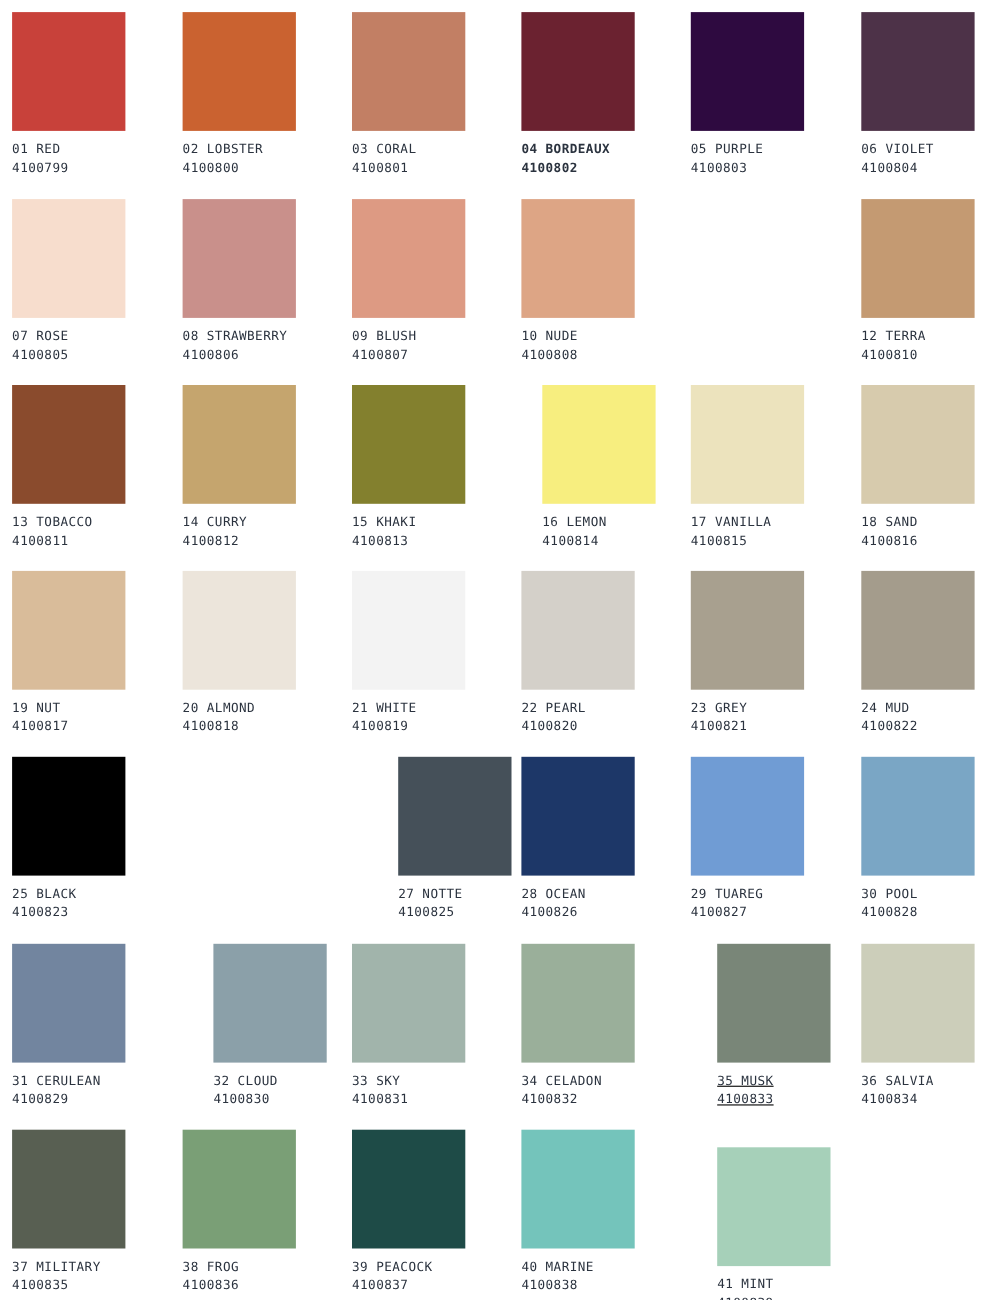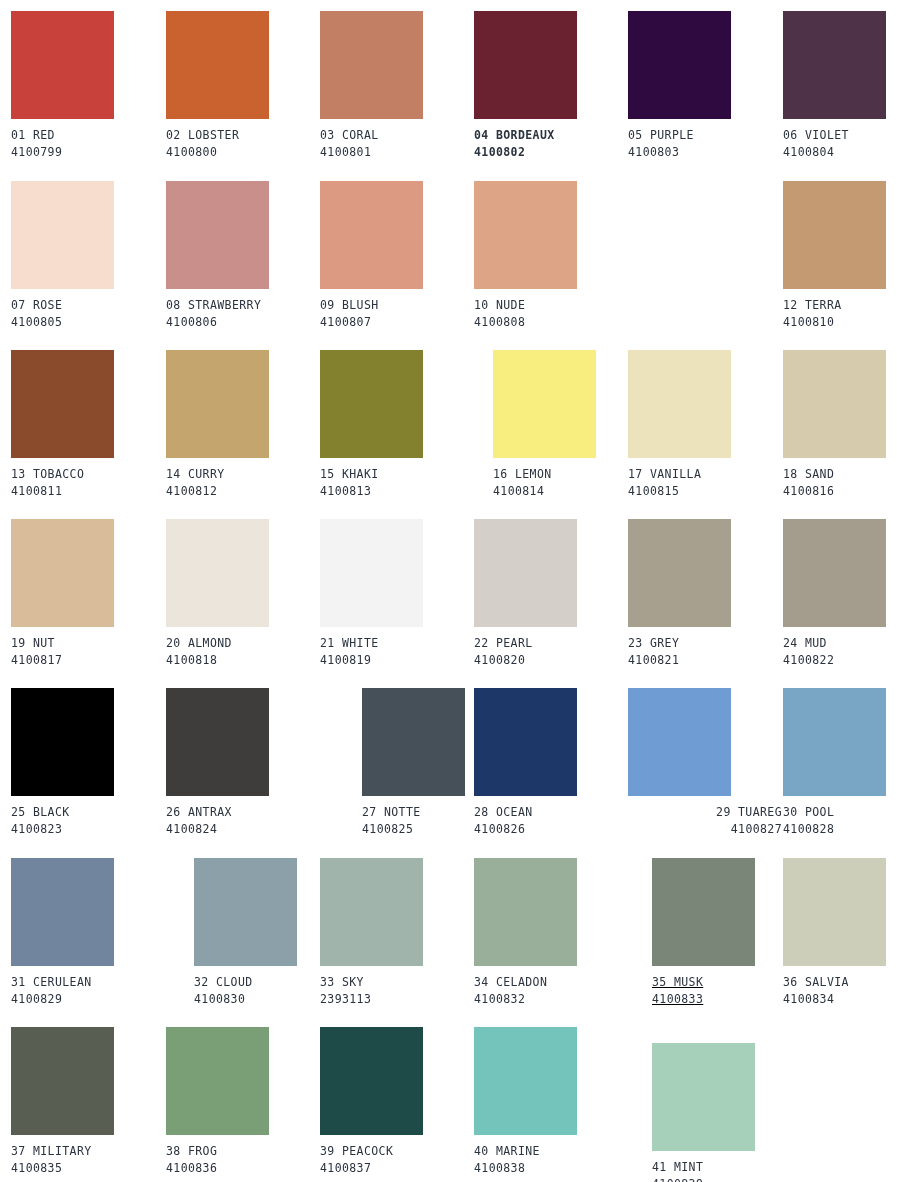--- a/index.html
+++ b/index.html
@@ -209,42 +209,35 @@
         <span class="swatch-code">4100822</span>
       </div>
     </div>
     <div class="swatch-cell" style="left: 11px; top: 688px;">
       <div class="swatch-chip" style="background-color: rgb(0, 0, 0);"></div>
       <div class="swatch-labels">
         <span class="swatch-name">25 BLACK</span>
         <span class="swatch-code">4100823</span>
       </div>
     </div>
-    <div class="swatch-cell" style="left: 166px; top: 688px;">
-      <div class="swatch-chip" style="background-color: rgb(62, 61, 59);"></div>
-      <div class="swatch-labels">
-        <span class="swatch-name">26 ANTRAX</span>
-        <span class="swatch-code">4100824</span>
-      </div>
-    </div>
     <div class="swatch-cell" style="left: 320px; top: 688px; padding-left: 42px;">
       <div class="swatch-chip" style="background-color: rgb(69, 80, 89);"></div>
       <div class="swatch-labels">
         <span class="swatch-name">27 NOTTE</span>
         <span class="swatch-code">4100825</span>
       </div>
     </div>
     <div class="swatch-cell" style="left: 474px; top: 688px;">
       <div class="swatch-chip" style="background-color: rgb(29, 55, 104);"></div>
       <div class="swatch-labels">
         <span class="swatch-name">28 OCEAN</span>
         <span class="swatch-code">4100826</span>
       </div>
     </div>
-    <div class="swatch-cell" style="left: 628px; top: 688px; text-align: right;">
+    <div class="swatch-cell" style="left: 628px; top: 688px;">
       <div class="swatch-chip" style="background-color: rgb(112, 156, 212);"></div>
       <div class="swatch-labels">
         <span class="swatch-name">29 TUAREG</span>
         <span class="swatch-code">4100827</span>
       </div>
     </div>
     <div class="swatch-cell" style="left: 783px; top: 688px;">
       <div class="swatch-chip" style="background-color: rgb(122, 166, 197);"></div>
       <div class="swatch-labels">
         <span class="swatch-name">30 POOL</span>
@@ -262,21 +255,21 @@
       <div class="swatch-chip" style="background-color: rgb(139, 160, 169);"></div>
       <div class="swatch-labels">
         <span class="swatch-name">32 CLOUD</span>
         <span class="swatch-code">4100830</span>
       </div>
     </div>
     <div class="swatch-cell" style="left: 320px; top: 858px;">
       <div class="swatch-chip" style="background-color: rgb(161, 180, 171);"></div>
       <div class="swatch-labels">
         <span class="swatch-name">33 SKY</span>
-        <span class="swatch-code">2393113</span>
+        <span class="swatch-code">4100831</span>
       </div>
     </div>
     <div class="swatch-cell" style="left: 474px; top: 858px;">
       <div class="swatch-chip" style="background-color: rgb(154, 175, 154);"></div>
       <div class="swatch-labels">
         <span class="swatch-name">34 CELADON</span>
         <span class="swatch-code">4100832</span>
       </div>
     </div>
     <div class="swatch-cell" style="left: 652px; top: 858px; text-decoration: underline;">

